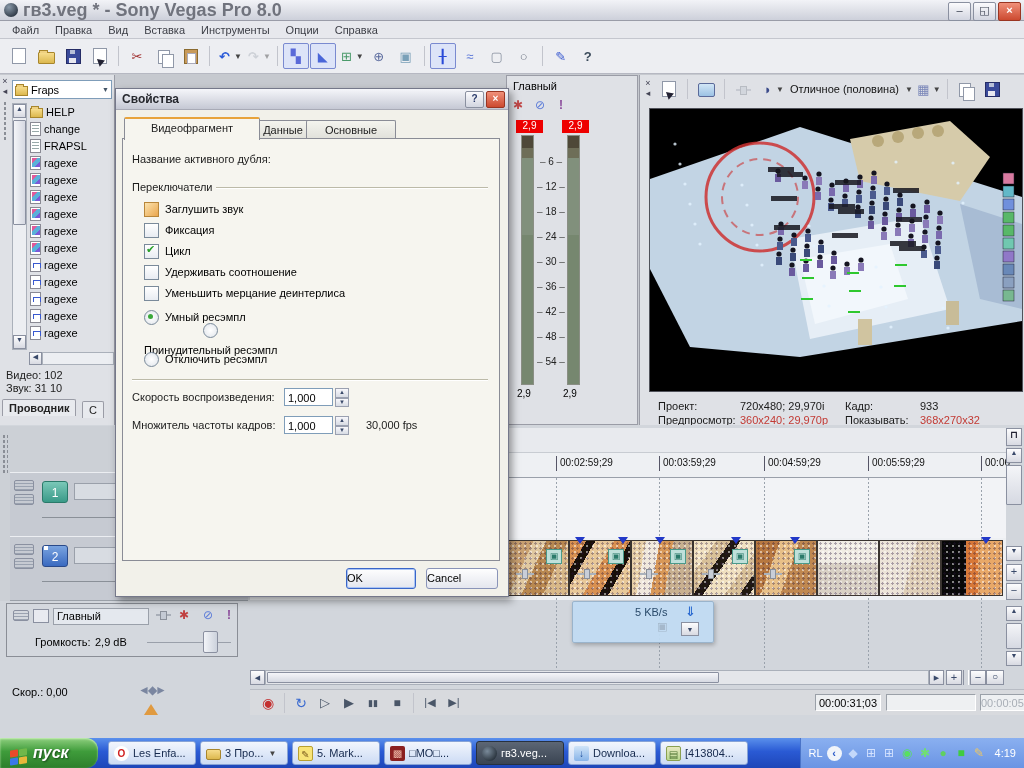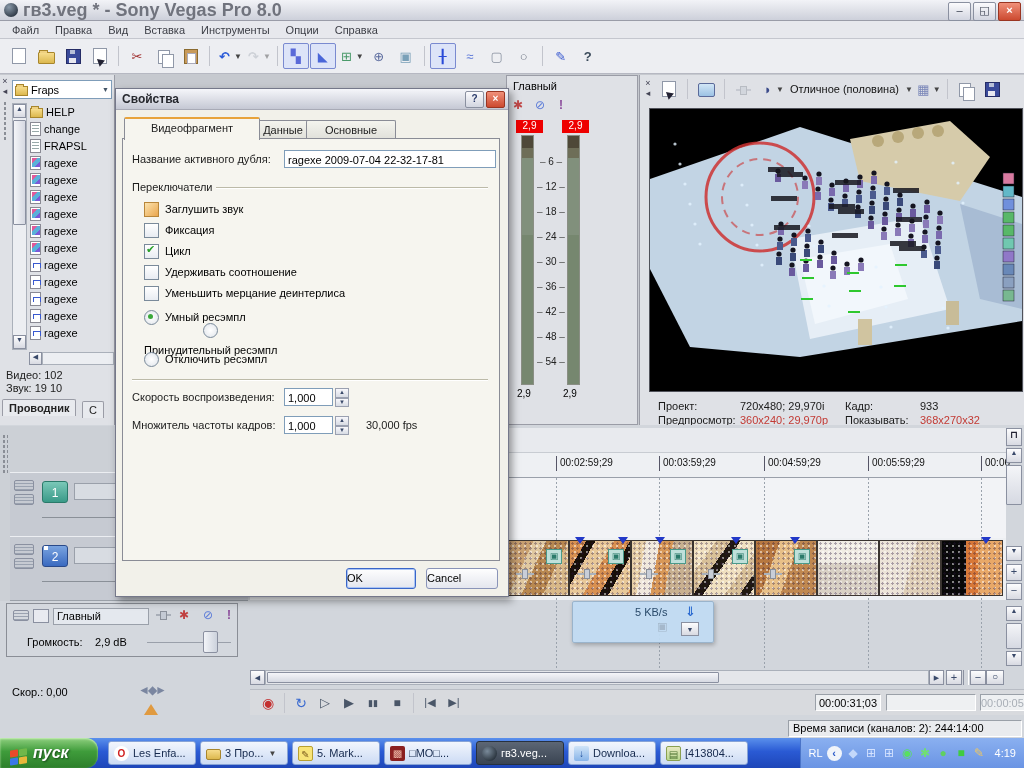--- a/index.html
+++ b/index.html
@@ -350,21 +350,21 @@
         <div class="file-row">
           <span class="fic audio"></span>
           <span>ragexe</span>
         </div>
       </div>
     <div class="abs" style="left:29px;top:277px;width:85px;height:13px;display:flex">
       <div class="sbtn" style="width:13px;height:13px">◀</div>
       <div style="flex:1;background:#eceef2;border:1px solid #aab0ba"></div>
     </div>
     <div class="abs medinfo" style="left:6px;top:294px">Видео: 102</div>
-    <div class="abs medinfo" style="left:6px;top:307px">Звук: 19 10</div>
+    <div class="abs medinfo" style="left:6px;top:307px">Звук: 31 10</div>
     <div class="extab" style="left:2px;top:324px">Проводник</div>
     <div class="extab" style="left:82px;top:326px;font-weight:normal">С</div>
   </div>
 
   <div class="abs mixer">
     <div class="abs" style="left:6px;top:4px">Главный</div>
     <span class="mix-ic" style="left:6px;top:22px;color:#c04848">✱</span>
     <span class="mix-ic" style="left:28px;top:22px;color:#5a7ad8">⊘</span>
     <span class="mix-ic" style="left:52px;top:22px;color:#8a4a9a;font-weight:bold">!</span>
     <div class="peak" style="left:9px;top:44px">2,9</div>
@@ -628,21 +628,21 @@
     </div>
 
     <div class="masterbus">
       <div class="minibtn" style="left:6px;top:6px;width:16px"></div>
       <div class="abs" style="left:26px;top:5px;width:14px;height:12px;border:1px solid #8a90a0;background:#e8eaf0"></div>
       <div class="namefield" style="left:46px;top:4px;width:96px;background:#e4e8ee;padding:1px 3px">Главный</div>
       <span class="ic ic-plug abs" style="left:148px;top:3px"></span>
       <span class="mix-ic" style="left:172px;top:4px;color:#c04040">✱</span>
       <span class="mix-ic" style="left:196px;top:4px;color:#5a7ad8">⊘</span>
       <span class="mix-ic" style="left:220px;top:4px;color:#8a4a9a;font-weight:bold">!</span>
-      <div class="abs" style="left:20px;top:32px">Громкость:</div>
+      <div class="abs" style="left:28px;top:32px">Громкость:</div>
       <div class="abs" style="left:88px;top:32px">2,9 dB</div>
       <div class="hslider" style="left:140px;top:38px;width:84px;background:#9aa0aa"></div>
       <div class="abs" style="left:196px;top:27px;width:15px;height:22px;background:linear-gradient(90deg,#f2f4f8,#ccd2dc);border:1px solid #8a90a0;border-radius:2px;box-sizing:border-box"></div>
     </div>
 
     <div class="abs" style="left:12px;top:261px">Скор.: 0,00</div>
     <div class="abs scrub" style="left:138px;top:258px">◄◆►</div>
     <div class="abs otri" style="left:144px;top:272px"></div>
 
     <div class="markerbar"></div>
@@ -734,39 +734,37 @@
         <span class="trbtn" style="color: rgb(74, 86, 104); font-size: 9px;">▮▮</span>
         <span class="trbtn" style="color: rgb(74, 86, 104); font-size: 12px;">■</span>
         <div class="tsep"></div>
         <span class="trbtn" style="color: rgb(74, 86, 104); font-size: 11px;">|◀</span>
         <span class="trbtn" style="color: rgb(74, 86, 104); font-size: 11px;">▶|</span>
       </div>
     <div class="timebox" style="left:815px;top:269px;width:66px">00:00:31;03</div>
     <div class="timebox" style="left:886px;top:269px;width:90px"></div>
     <div class="timebox" style="left:980px;top:269px;width:60px;color:#a8aeb6">00:00:05;00</div>
 
-    <div class="statusbox" style="left:788px;top:295px;width:234px">Время записи (каналов: 2): 244:14:00</div>
   </div>
 
   <div class="abs dlg">
     <div class="dlgtitle">
       <span>Свойства</span>
       <span style="margin-left:auto;display:flex;gap:2px;padding-right:3px">
         <span class="dbtn">?</span>
         <span class="dbtn close">×</span>
       </span>
     </div>
     <div id="dlg-tabs">
         <div class="tab active" style="left: 8px; width: 118px; text-align: center;">Видеофрагмент</div>
         <div class="tab" style="left: 128px; width: 60px; text-align: center;">Данные</div>
         <div class="tab" style="left: 190px; width: 72px; text-align: center;">Основные</div>
       </div>
     <div class="tabpanel"></div>
     <div class="dtext" style="left:16px;top:64px">Название активного дубля:</div>
-    <div class="dinput" style="left:168px;top:61px;width:212px">ragexe 2009-07-04 22-32-17-81</div>
     <div class="dtext" style="left:16px;top:92px">Переключатели</div>
     <div class="hline" style="left:100px;top:98px;width:272px"></div>
     <div id="dlg-checks">
         <label class="cbrow" style="left: 28px; top: 112px;">
           <span class="cb hot"></span>
           <span>Заглушить звук</span>
         </label>
         <label class="cbrow" style="left: 28px; top: 133px;">
           <span class="cb"></span>
           <span>Фиксация</span>

